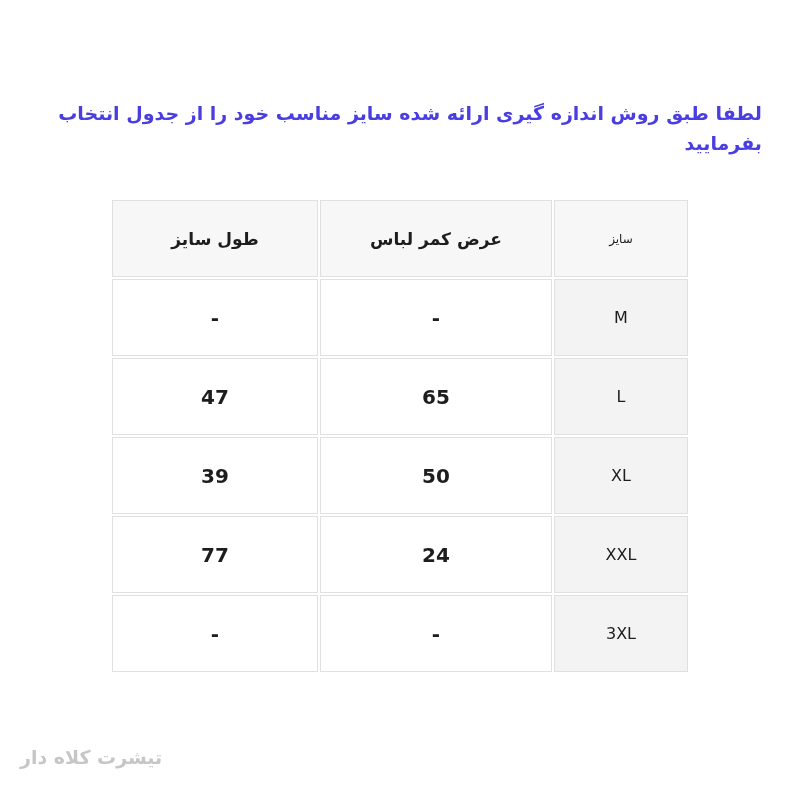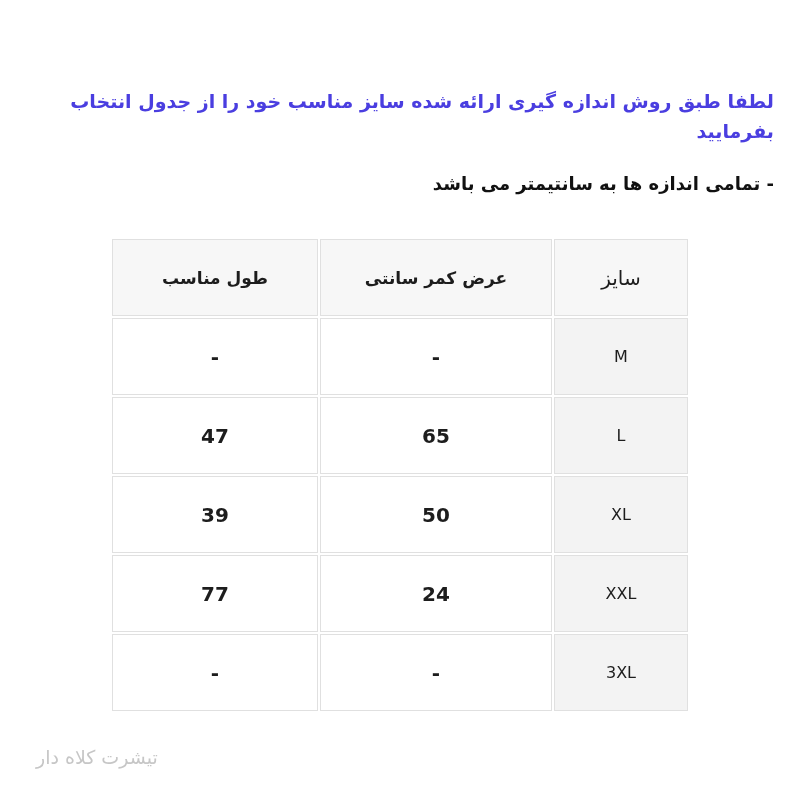--- a/index.html
+++ b/index.html
@@ -18,21 +18,21 @@
     font-family:"DejaVu Sans", sans-serif;
     position:relative;
     overflow:hidden;
   }
   .content{
     direction:rtl;
     text-align:right;
     padding:86px 26px 0 26px;
   }
   .heading{
-    margin:0;
+    margin:12px;
     font-size:19px;
     line-height:30px;
     font-weight:bold;
     color:var(--heading-color);
   }
   .note{
     margin:0;
     margin-top:25px;
     font-size:18px;
     line-height:26px;
@@ -59,61 +59,60 @@
     vertical-align:middle;
     height:75px;
     padding:0;
     color:var(--cell-text);
   }
   col.col-size{width:134px;}
   col.col-waist{width:232px;}
   col.col-length{width:206px;}
   th{background:var(--header-bg);}
   th.measure-h{font-size:17px;font-weight:bold;}
-  th.size-h{font-size:20px;font-weight:normal;}
+  th.size-h{font-size:12px;font-weight:normal;}
   td.size-cell{
     background:var(--size-col-bg);
     font-size:16px;
     font-weight:normal;
   }
   td.value-cell{
     background:#ffffff;
     font-size:20px;
     font-weight:bold;
   }
   .footer-caption{
     position:absolute;
-    left:36px;
+    left:20px;
     top:746px;
     direction:rtl;
     font-size:19px;
-    font-weight:normal;
+    font-weight:bold;
     color:var(--caption-color);
     white-space:nowrap;
   }
 </style>
 </head>
 <body>
 
 <div class="content">
   <p class="heading">لطفا طبق روش اندازه گیری ارائه شده سایز مناسب خود را از جدول انتخاب بفرمایید</p>
-  <p class="note">- تمامی اندازه ها به سانتیمتر می باشد</p>
 
   <div class="table-wrap">
     <table class="size-table">
       <colgroup>
         <col class="col-size">
         <col class="col-waist">
         <col class="col-length">
       </colgroup>
       <thead>
         <tr>
           <th class="size-h">سایز</th>
-          <th class="measure-h">عرض کمر سانتی</th>
-          <th class="measure-h">طول مناسب</th>
+          <th class="measure-h">عرض کمر لباس</th>
+          <th class="measure-h">طول سایز</th>
         </tr>
       </thead>
       <tbody>
         <tr>
           <td class="size-cell">M</td>
           <td class="value-cell">-</td>
           <td class="value-cell">-</td>
         </tr>
         <tr>
           <td class="size-cell">L</td>

